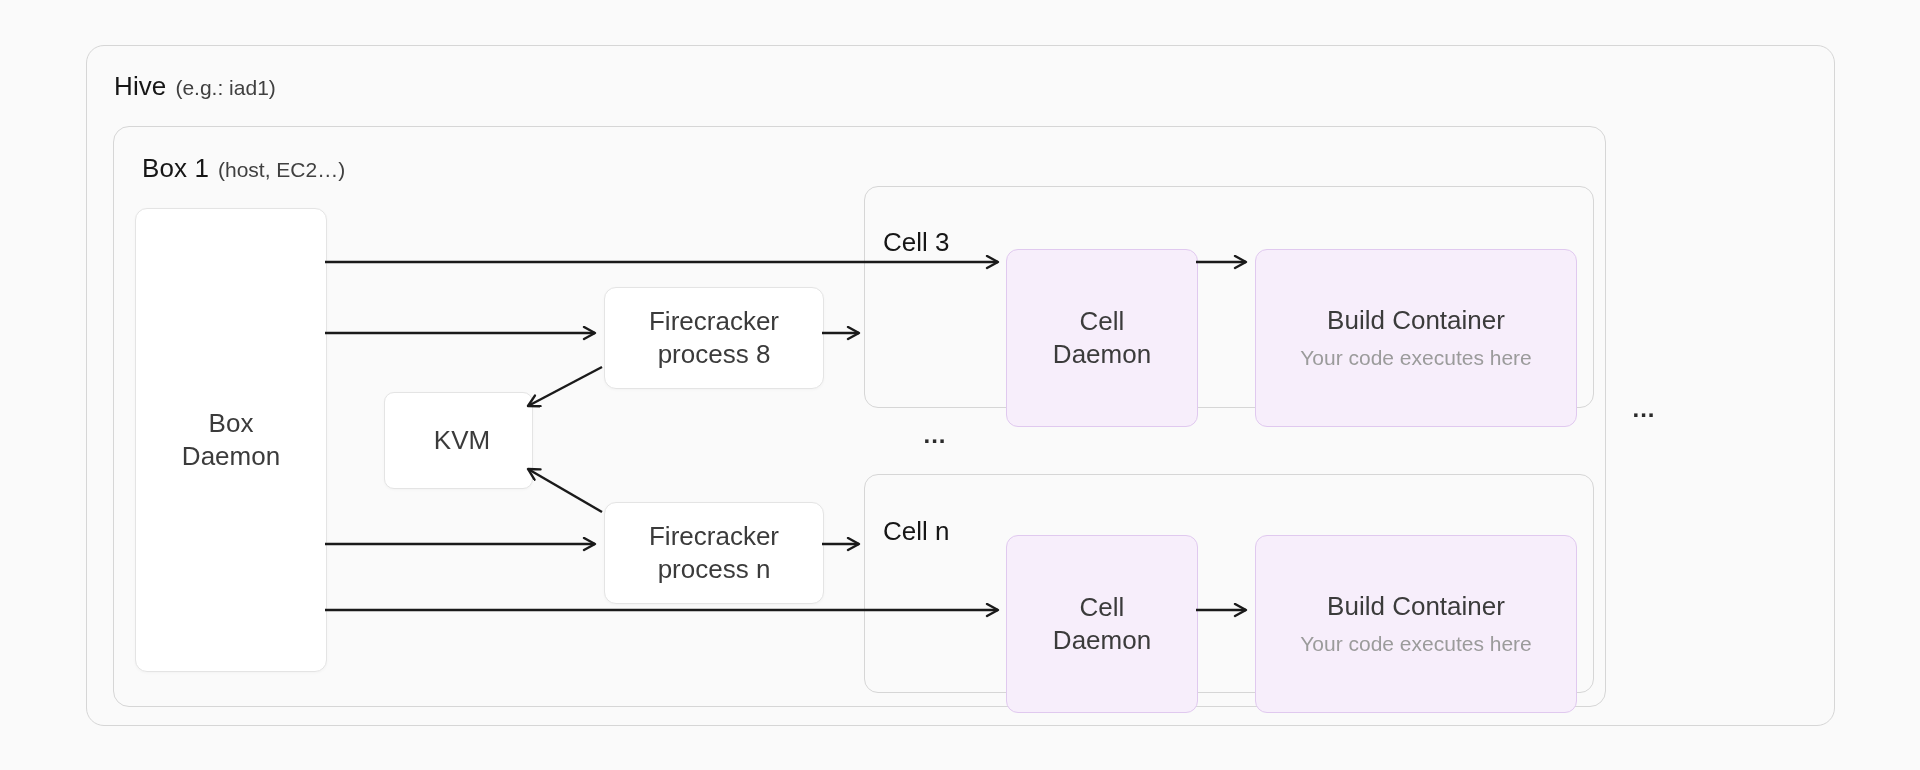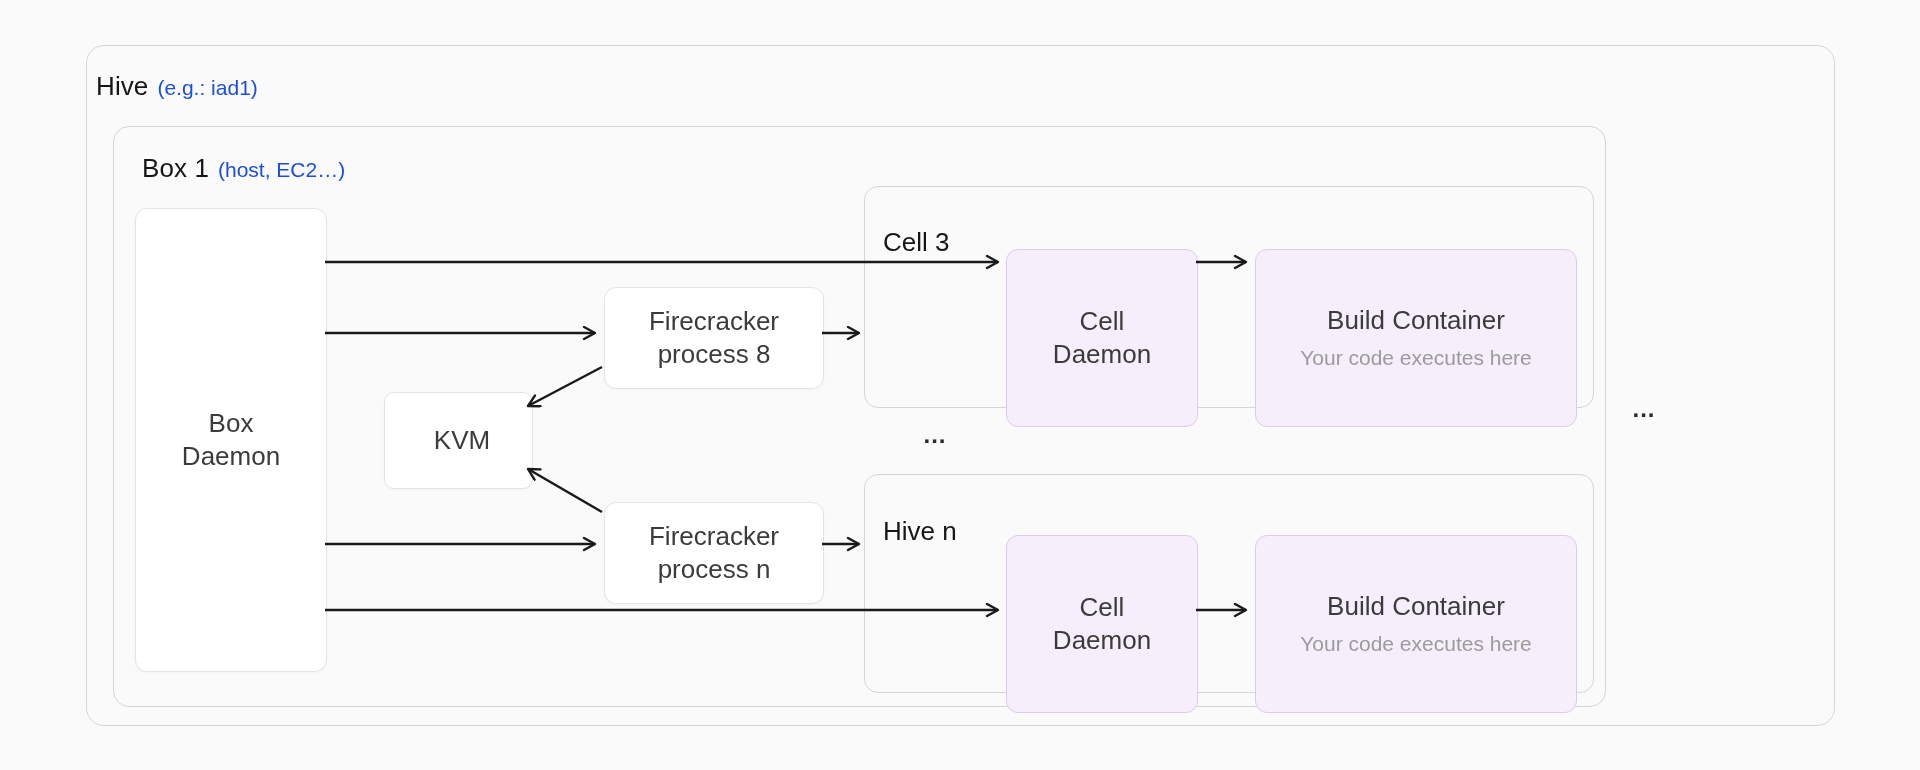--- a/index.html
+++ b/index.html
@@ -4,21 +4,21 @@
 <style>
   html,body{margin:0;padding:0;background:#fafafa;}
   .stage{
     position:relative;width:1920px;height:770px;background:#fafafa;overflow:hidden;
     font-family:"Liberation Sans","DejaVu Sans",sans-serif;
     -webkit-font-smoothing:antialiased;
   }
   .frame{position:absolute;border:1px solid #d6d6d6;border-radius:16px;}
   .hdr{position:absolute;display:flex;align-items:baseline;gap:9px;white-space:nowrap;}
   .t1{font-size:26px;color:#161616;font-weight:500;letter-spacing:.1px;}
-  .t2{font-size:21px;color:#1d4ed8;font-weight:400;}
+  .t2{font-size:21px;color:#404040;font-weight:400;}
   .node{
     position:absolute;background:#ffffff;border:1px solid #e4e4e4;border-radius:12px;
     display:flex;align-items:center;justify-content:center;text-align:center;
     font-size:26px;color:#3b3b3b;line-height:1.28;
     box-shadow:0 1px 3px rgba(0,0,0,.03);
   }
   .node .stack{width:min-content;}
   .purple{background:#f7eefb;border-color:#e0c9ef;box-shadow:none;margin-top:39px;}
   .build-inner{display:flex;flex-direction:column;align-items:center;}
   .build-sub{font-size:21px;color:#9b9b9b;margin-top:7px;white-space:nowrap;}
@@ -27,21 +27,21 @@
   .boxn-label{position:absolute;left:0;right:0;top:27px;text-align:center;}
   svg.arrows{position:absolute;left:0;top:0;z-index:5;pointer-events:none;}
 </style>
 </head>
 <body>
 
 <div class="stage">
 
   <div class="frame" style="left:86px;top:45px;width:1747px;height:679px;border-radius:18px;">
 
-    <div class="hdr" style="left:9px;top:25px;">
+    <div class="hdr" style="left:27px;top:25px;">
       <span class="t1">Hive</span>
       <span class="t2">(e.g.: iad1)</span>
     </div>
 
     <div class="frame" style="left:26px;top:80px;width:1491px;height:579px;">
 
       <div class="hdr" style="left:28px;top:26px;">
         <span class="t1">Box 1</span>
         <span class="t2">(host, EC2…)</span>
       </div>
@@ -73,21 +73,21 @@
           <div class="build-inner">
             <span>Build Container</span>
             <span class="build-sub">Your code executes here</span>
           </div>
         </div>
       </div>
 
       <div class="dots" style="left:791px;top:293px;">...</div>
 
       <div class="frame" style="left:750px;top:347px;width:728px;height:217px;border-radius:14px;">
-        <span class="cell-label" style="left:18px;top:41px;">Hive n</span>
+        <span class="cell-label" style="left:18px;top:41px;">Cell n</span>
 
         <div class="node purple" style="left:141px;top:21px;width:190px;height:176px;">
           <span class="stack">Cell Daemon</span>
         </div>
 
         <div class="node purple" style="left:390px;top:21px;width:320px;height:176px;">
           <div class="build-inner">
             <span>Build Container</span>
             <span class="build-sub">Your code executes here</span>
           </div>

